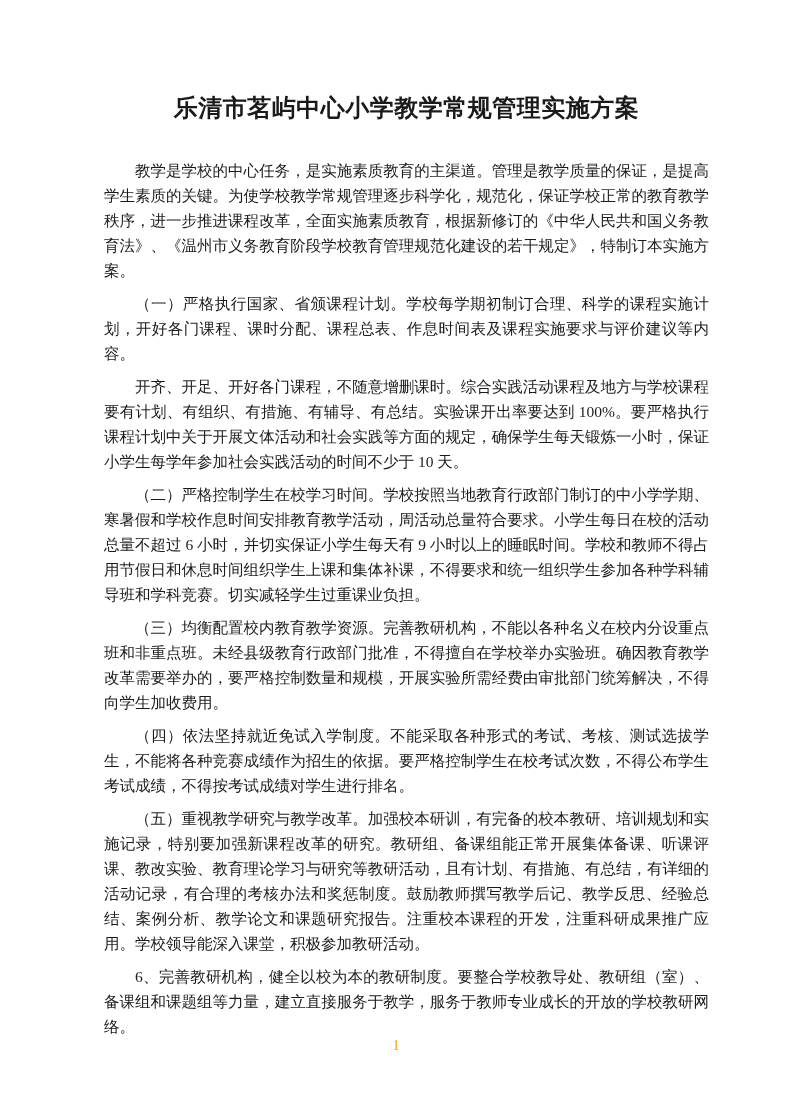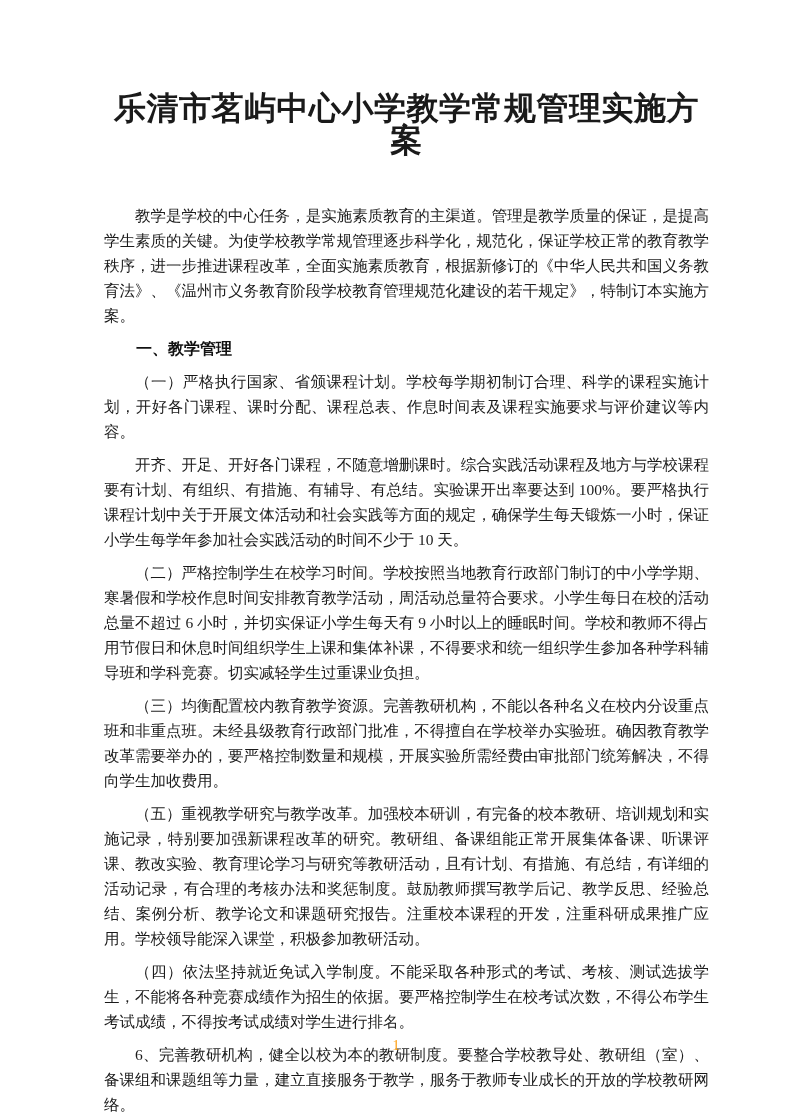--- a/index.html
+++ b/index.html
@@ -12,25 +12,25 @@
     width: 792px;
     height: 1120px;
     background: #ffffff;
     box-sizing: border-box;
     padding: 92px 83px 0 104px;
     font-family: "Liberation Serif", "DejaVu Serif", serif;
     color: #1a1a1a;
     overflow: hidden;
   }
   .doc-title {
-    font-size: 32px;
+    font-size: 24px;
     line-height: 32px;
     font-weight: bold;
     text-align: center;
-    margin: 0 0 47px 0;
+    margin: 0 0 34px 0;
     letter-spacing: 0.5px;
     font-family: "Liberation Serif", "DejaVu Serif", serif;
   }
   .para {
     font-size: 15.5px;
     line-height: 25px;
     text-align: justify;
     text-indent: 2em;
     margin: 0 0 8px 0;
     word-break: break-all;
@@ -60,33 +60,32 @@
 </style>
 </head>
 <body>
 
 <div class="page">
 
   <h1 class="doc-title">乐清市茗屿中心小学教学常规管理实施方案</h1>
 
   <p class="para">教学是学校的中心任务，是实施素质教育的主渠道。管理是教学质量的保证，是提高学生素质的关键。为使学校教学常规管理逐步科学化，规范化，保证学校正常的教育教学秩序，进一步推进课程改革，全面实施素质教育，根据新修订的《中华人民共和国义务教育法》、《温州市义务教育阶段学校教育管理规范化建设的若干规定》，特制订本实施方案。</p>
 
-  <h2 class="section-heading">一、教学管理</h2>
 
   <p class="para">（一）严格执行国家、省颁课程计划。学校每学期初制订合理、科学的课程实施计划，开好各门课程、课时分配、课程总表、作息时间表及课程实施要求与评价建议等内容。</p>
 
   <p class="para">开齐、开足、开好各门课程，不随意增删课时。综合实践活动课程及地方与学校课程要有计划、有组织、有措施、有辅导、有总结。实验课开出率要达到 100%。要严格执行课程计划中关于开展文体活动和社会实践等方面的规定，确保学生每天锻炼一小时，保证小学生每学年参加社会实践活动的时间不少于 10 天。</p>
 
   <p class="para">（二）严格控制学生在校学习时间。学校按照当地教育行政部门制订的中小学学期、寒暑假和学校作息时间安排教育教学活动，周活动总量符合要求。小学生每日在校的活动总量不超过 6 小时，并切实保证小学生每天有 9 小时以上的睡眠时间。学校和教师不得占用节假日和休息时间组织学生上课和集体补课，不得要求和统一组织学生参加各种学科辅导班和学科竞赛。切实减轻学生过重课业负担。</p>
 
   <p class="para">（三）均衡配置校内教育教学资源。完善教研机构，不能以各种名义在校内分设重点班和非重点班。未经县级教育行政部门批准，不得擅自在学校举办实验班。确因教育教学改革需要举办的，要严格控制数量和规模，开展实验所需经费由审批部门统筹解决，不得向学生加收费用。</p>
 
+  <p class="para">（四）依法坚持就近免试入学制度。不能采取各种形式的考试、考核、测试选拔学生，不能将各种竞赛成绩作为招生的依据。要严格控制学生在校考试次数，不得公布学生考试成绩，不得按考试成绩对学生进行排名。</p>
+
   <p class="para">（五）重视教学研究与教学改革。加强校本研训，有完备的校本教研、培训规划和实施记录，特别要加强新课程改革的研究。教研组、备课组能正常开展集体备课、听课评课、教改实验、教育理论学习与研究等教研活动，且有计划、有措施、有总结，有详细的活动记录，有合理的考核办法和奖惩制度。鼓励教师撰写教学后记、教学反思、经验总结、案例分析、教学论文和课题研究报告。注重校本课程的开发，注重科研成果推广应用。学校领导能深入课堂，积极参加教研活动。</p>
-
-  <p class="para">（四）依法坚持就近免试入学制度。不能采取各种形式的考试、考核、测试选拔学生，不能将各种竞赛成绩作为招生的依据。要严格控制学生在校考试次数，不得公布学生考试成绩，不得按考试成绩对学生进行排名。</p>
 
   <p class="para">6、完善教研机构，健全以校为本的教研制度。要整合学校教导处、教研组（室）、备课组和课题组等力量，建立直接服务于教学，服务于教师专业成长的开放的学校教研网络。</p>
 
   <div class="footer">
     <span class="page-number">1</span>
   </div>
 
 </div>
 
 </body></html>

